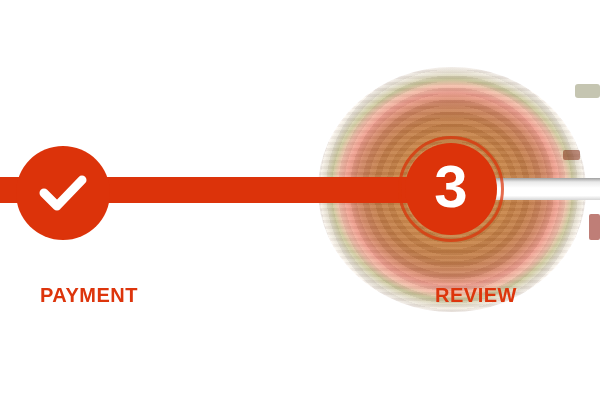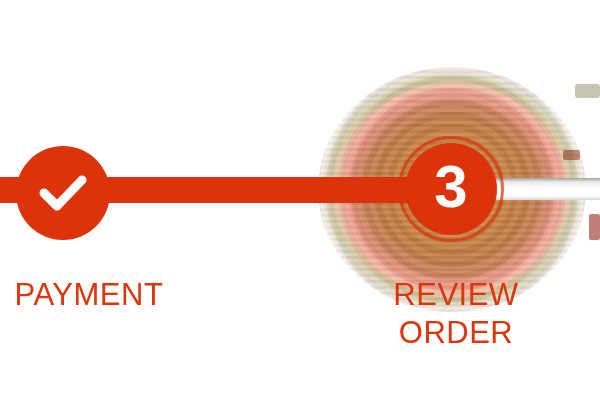--- a/index.html
+++ b/index.html
@@ -99,29 +99,29 @@
     font-size: 60px;
     font-weight: bold;
     line-height: 1;
     transform: translateY(-2px);
   }
 
   .step-label {
     position: absolute;
     z-index: 5;
     color: #dd350c;
-    font-weight: normal;
-    font-size: 31px;
+    font-weight: bold;
+    font-size: 20px;
     line-height: 38px;
     letter-spacing: 0.5px;
     text-align: center;
     white-space: nowrap;
   }
   .step-label.left  { left: -1px; top: 276px; width: 180px; }
-  .step-label.right { left: 336px; top: 276px; width: 240px; }
+  .step-label.right { left: 356px; top: 276px; width: 240px; }
   .step-label div { height: 38px; }
 </style>
 </head>
 <body>
 
 <div class="stage">
 
   <div class="halo"></div>
   <div class="artifact-a"></div>
   <div class="artifact-b"></div>
@@ -140,16 +140,15 @@
 
   <div class="step-circle current">
     <span class="step-number">3</span>
   </div>
 
   <div class="step-label left">
     <div>PAYMENT</div>
   </div>
   <div class="step-label right">
     <div>REVIEW</div>
-    <div>ORDER</div>
   </div>
 
 </div>
 
 </body></html>

